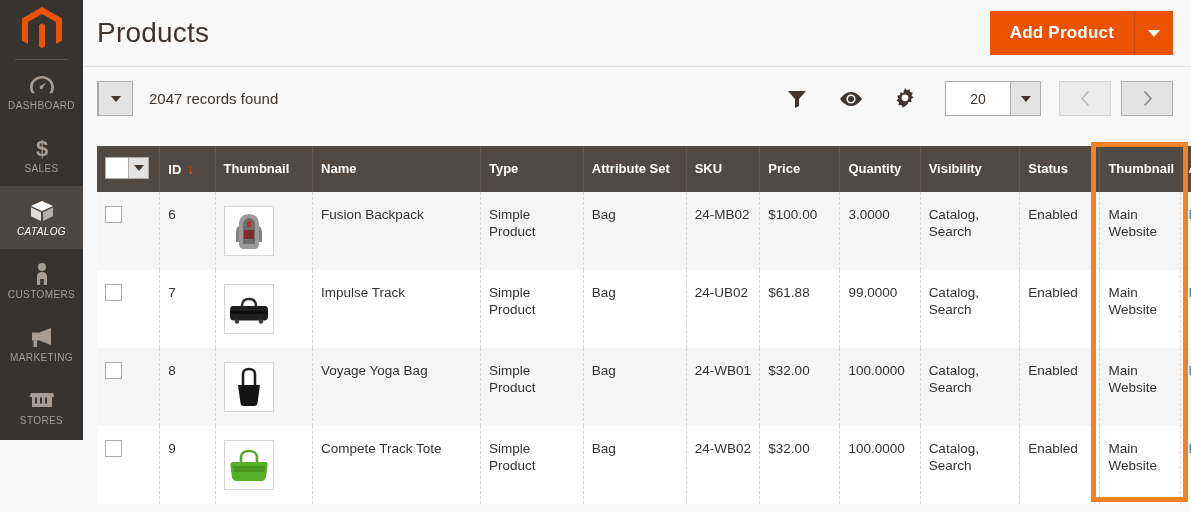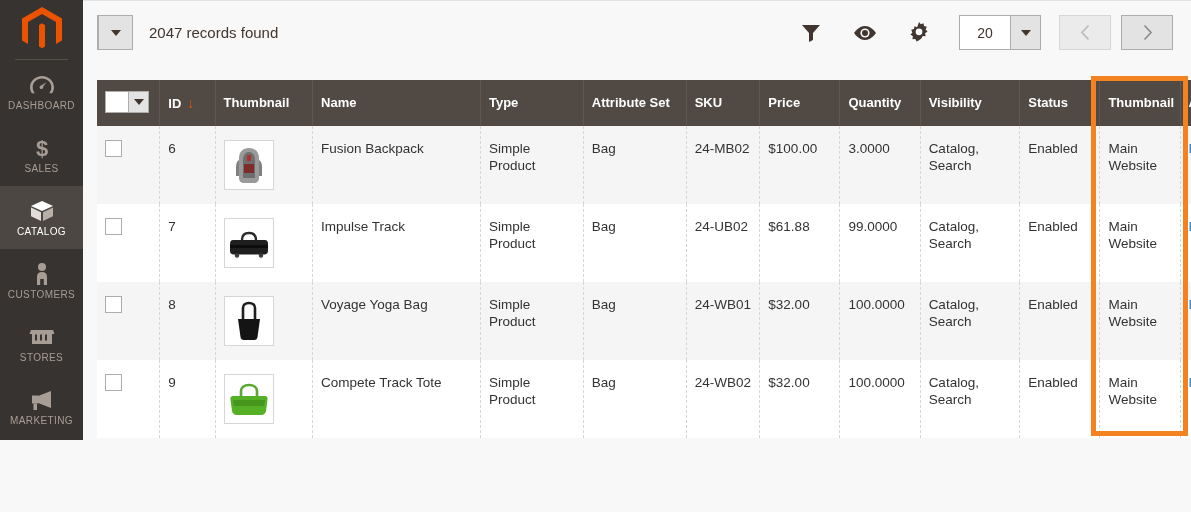--- a/index.html
+++ b/index.html
@@ -31,21 +31,21 @@
   }
   .nav-item {
     width: 83px; height: 63px;
     display: flex; flex-direction: column;
     align-items: center; justify-content: center;
     gap: 3px;
     color: #a79d95;
     cursor: pointer;
   }
   .nav-item.active { background: #4c4742; color: #fff; }
-  .nav-item.active .nav-label { color: #fff; }
+  .nav-item.active .nav-label { color: #fff; font-style: italic; }
   .nav-icon { height: 24px; display: flex; align-items: center; justify-content: center; }
   .nav-label {
     font-size: 10px; letter-spacing: .4px; line-height: 11px;
     text-align: center; color: #a79d95;
     font-family: "Liberation Sans", sans-serif;
   }
 
   
   .main {
     flex: 1 1 auto; height: 512px;
@@ -126,21 +126,21 @@
     border-top: 6px solid #41362f;
   }
   #actions-select .sb-value { width: 131px; }
   .records-found {
     font-size: 15px; color: #41362f;
     margin-left: 16px;
     flex: 1 1 auto;
   }
   .tool-icons { display: flex; align-items: center; gap: 30px; margin-right: 28px; }
   .tool-icon { cursor: pointer; display: flex; align-items: center; justify-content: center; width: 24px; height: 24px; }
-  #per-page-select { width: 82px; }
+  #per-page-select { width: 96px; }
   #per-page-select .sb-value { flex: 1 1 auto; justify-content: center; padding: 0; font-size: 14px; color: #41362f; }
   #per-page-select .sb-arrow { width: 30px; }
   .pager { display: flex; align-items: center; gap: 10px; margin-left: 18px; }
   .pg-btn {
     width: 52px; height: 35px;
     border: 1px solid #adadad;
     background: #e3e3e3;
     display: flex; align-items: center; justify-content: center;
     cursor: pointer;
     color: #8a8a8a;
@@ -283,45 +283,54 @@
         <svg width="18" height="24" viewBox="0 0 18 24">
           <circle cx="9" cy="5" r="4" fill="#a79d95"></circle>
           <path d="M9 10c-3.3 0-5 2-5 4.6V23h3.2v-6h3.6v6H14v-8.4C14 12 12.3 10 9 10z" fill="#a79d95"></path>
         </svg>
       </span>
       <span class="nav-label">CUSTOMERS</span>
     </div>
 
     <div class="nav-item">
       <span class="nav-icon">
+        <svg width="26" height="22" viewBox="0 0 26 22">
+          <polygon points="22,2 22,19 9,14 9,7" fill="#a79d95"></polygon>
+          <rect x="3" y="6.5" width="6" height="8" fill="#a79d95"></rect>
+          <rect x="4.5" y="14.5" width="3.5" height="6.5" fill="#a79d95"></rect>
+        </svg>
+      </span>
+      <span class="nav-label">MARKETING</span>
+    </div>
+
+    <div class="nav-item">
+      <span class="nav-icon">
         <svg width="26" height="20" viewBox="0 0 26 20">
           <path d="M3 6h20v11H3z" fill="#a79d95"></path>
           <path d="M2 3h22l1.5 4H.5z" fill="#a79d95"></path>
           <rect x="6" y="7.5" width="2" height="6" fill="#373330"></rect>
           <rect x="11" y="7.5" width="2" height="6" fill="#373330"></rect>
           <rect x="16" y="7.5" width="2" height="6" fill="#373330"></rect>
         </svg>
       </span>
       <span class="nav-label">STORES</span>
     </div>
-
-    <div class="nav-item">
-      <span class="nav-icon">
-        <svg width="26" height="22" viewBox="0 0 26 22">
-          <polygon points="22,2 22,19 9,14 9,7" fill="#a79d95"></polygon>
-          <rect x="3" y="6.5" width="6" height="8" fill="#a79d95"></rect>
-          <rect x="4.5" y="14.5" width="3.5" height="6.5" fill="#a79d95"></rect>
-        </svg>
-      </span>
-      <span class="nav-label">MARKETING</span>
-    </div>
   </div>
 
   <div class="main">
 
+    <div class="page-header">
+      <div class="page-title">Products</div>
+      <div class="btn-split">
+        <div class="btn-split-main">Add Product</div>
+        <div class="btn-split-toggle">
+          <span class="caret-white"></span>
+        </div>
+      </div>
+    </div>
 
     <div class="toolbar">
       <div class="select-box" id="actions-select">
         <div class="sb-arrow">
           <span class="caret-dark"></span>
         </div>
       </div>
 
       <div class="records-found">2047 records found</div>
 

